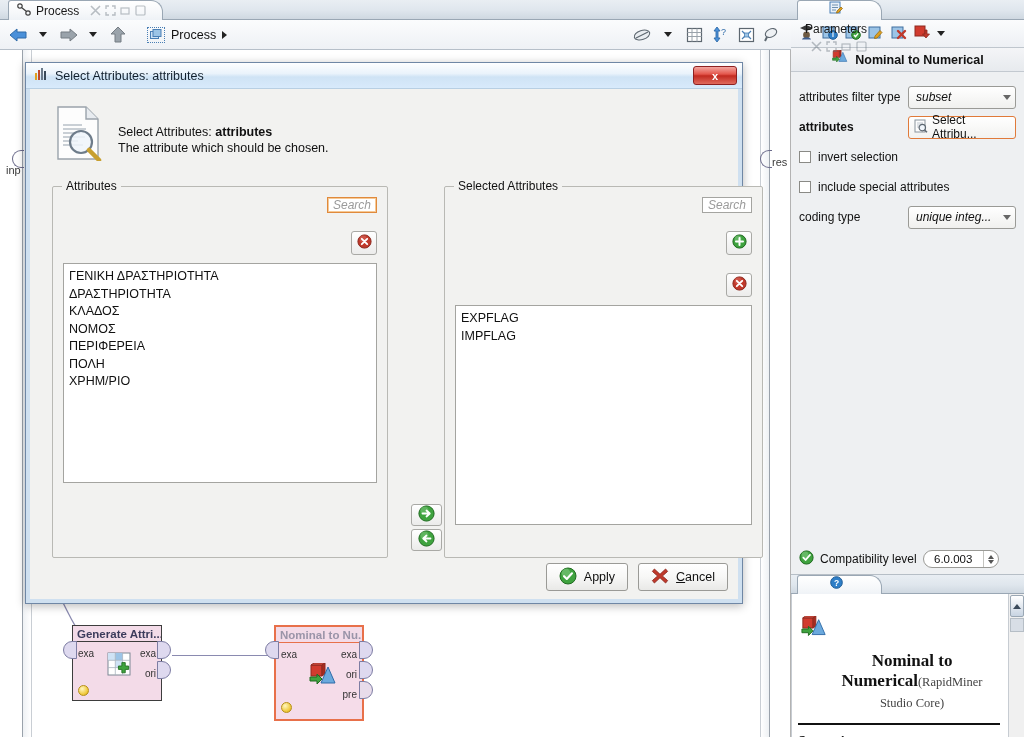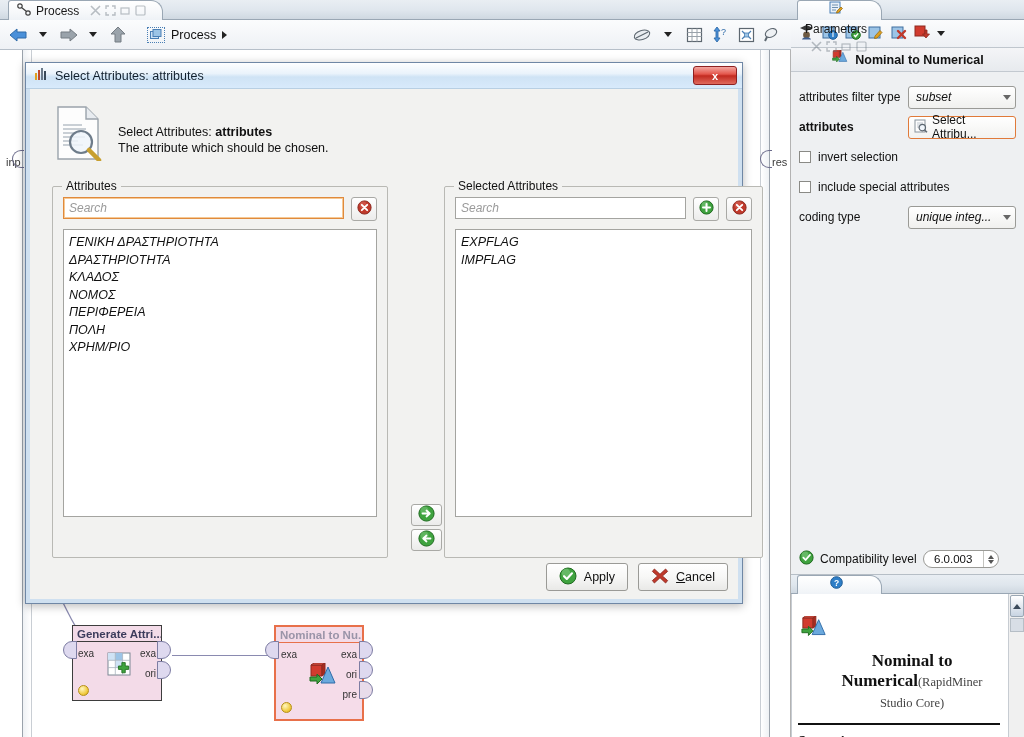--- a/index.html
+++ b/index.html
@@ -137,35 +137,35 @@
   .panes { position:relative; height: 380px; margin-top:4px; }
   .group {
     position:absolute; top:8px; border:1px solid #b9b9b4; border-radius:2px;
     background:#f2f2f0;
   }
   .group-legend {
     position:absolute; top:-8px; left:9px; background:#f2f2f0; padding:0 4px;
     font-size:12px; color:#111;
   }
   .group-inner { padding: 10px 10px 10px 10px; }
-  .search-row { display:flex; gap:7px; align-items:flex-start; }
+  .search-row { display:flex; gap:18px; align-items:flex-end;flex-direction:column; }
   .search-box {
     flex:1; height:22px; background:#fff; border:1px solid #a4a4a0;
     display:flex; align-items:center; padding:0 5px;
     font-size:12px; color:#9a9a9a; font-style:italic;
   }
   .search-box.focused { border:1px solid #e08a3c; box-shadow: 0 0 0 1px #f6c995 inset; }
   .icon-btn {
     width:26px; height:24px; border:1px solid #a9a9a5; border-radius:3px;
     background: linear-gradient(to bottom,#ffffff,#ececeb);
     display:flex; align-items:center; justify-content:center;
   }
   .listbox {
     margin-top:8px; background:#fff; border:1px solid #a4a4a0;
-    height: 288px; overflow:hidden; padding: 4px 5px; font-style: italic;
+    height: 220px; overflow:hidden; padding: 4px 5px;
   }
   .listitem { font-size:12.5px; color:#111; line-height:17.5px; white-space:nowrap; }
 
   .xfer { position:absolute; left:369px; top:326px; display:flex; flex-direction:column; gap:3px; }
   .xfer-btn {
     width:31px;height:22px;border:1px solid #a9a9a5;border-radius:3px;
     background: linear-gradient(to bottom,#ffffff,#ebebea);
     display:flex;align-items:center;justify-content:center;
   }
 
@@ -373,21 +373,21 @@
             <ellipse cx="8" cy="7" rx="6" ry="4" fill="#eef1f4" stroke="#5d6770" stroke-width="1.1" transform="rotate(-25 8 7)"></ellipse>
             <path d="M4 11 L2 15" stroke="#5d6770" stroke-width="2"></path>
           </svg>
         </div>
       </div>
     </div>
 
     <div class="canvas">
       <div class="canvas-edge-l"></div>
       <div class="canvas-edge-r"></div>
-      <div class="port-label" style="left:6px; top:106px;text-align:right;">inp</div>
+      <div class="port-label" style="left:6px; top:114px;text-align:right;">inp</div>
       <div class="port-hook" style="left:12px; top:100px;"></div>
       <div class="port-label" style="left:772px; top:106px;">res</div>
       <div class="port-hook" style="left:760px; top:100px;"></div>
 
       <svg style="position:absolute;left:40px;top:510px;" width="70" height="110">
         <path d="M2 0 C 22 40, 34 68, 44 78" stroke="#8a8ab0" stroke-width="1.3" fill="none"></path>
       </svg>
 
       <div class="op" style="left:72px; top:575px;">
         <div class="op-box">

